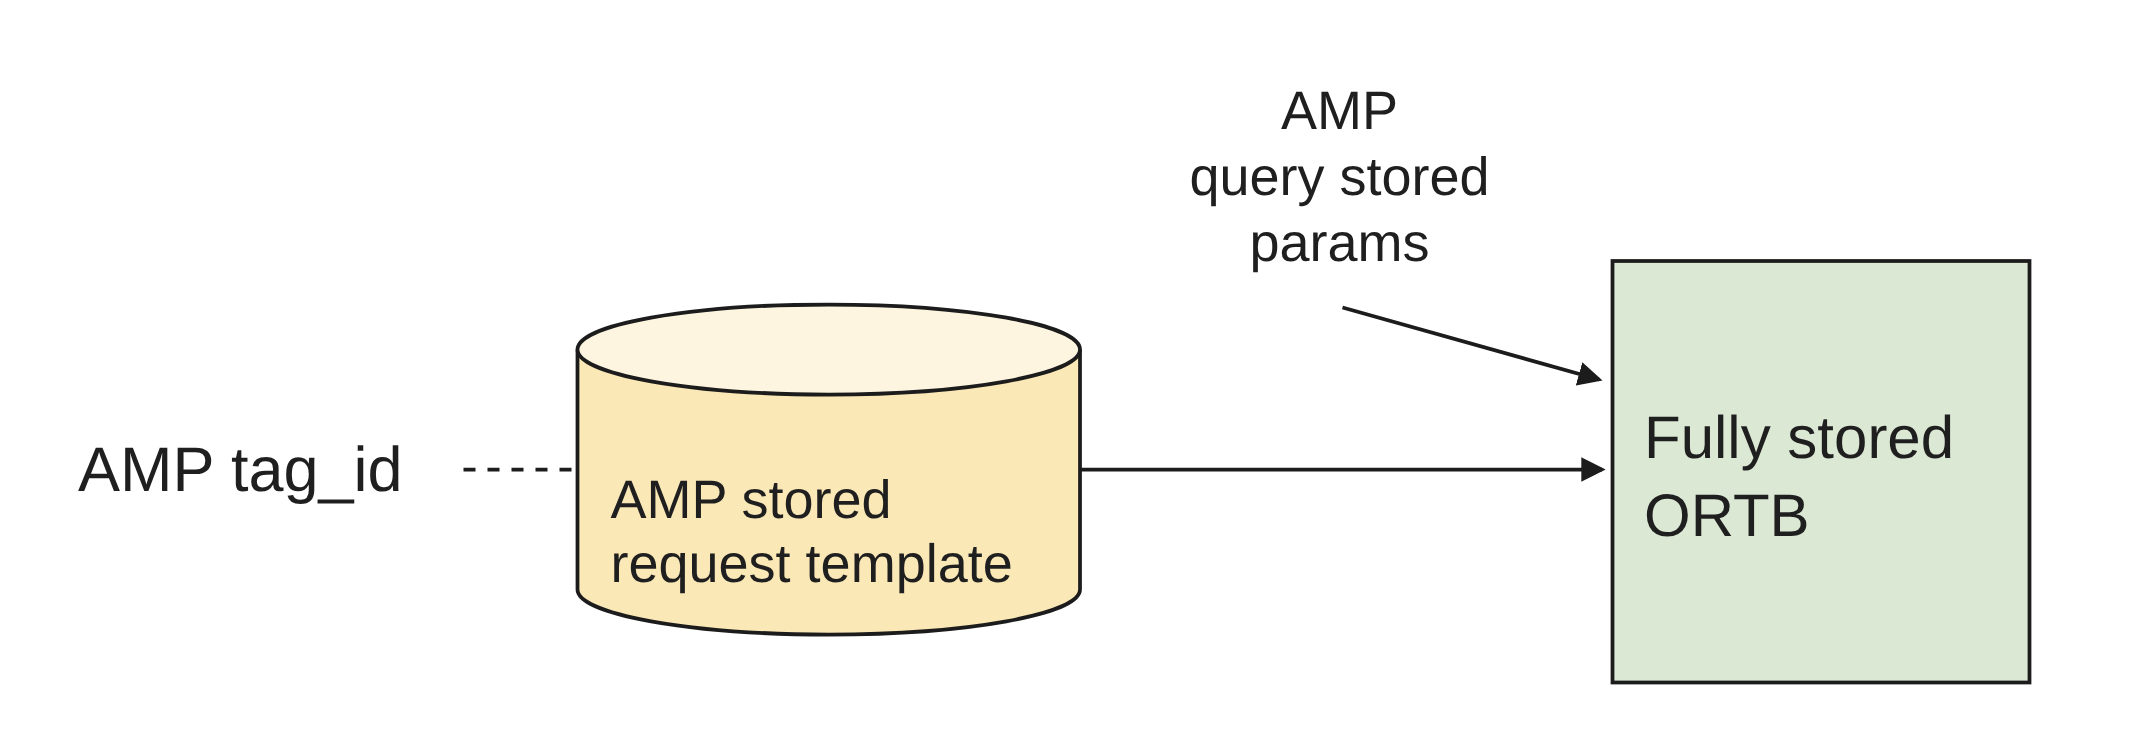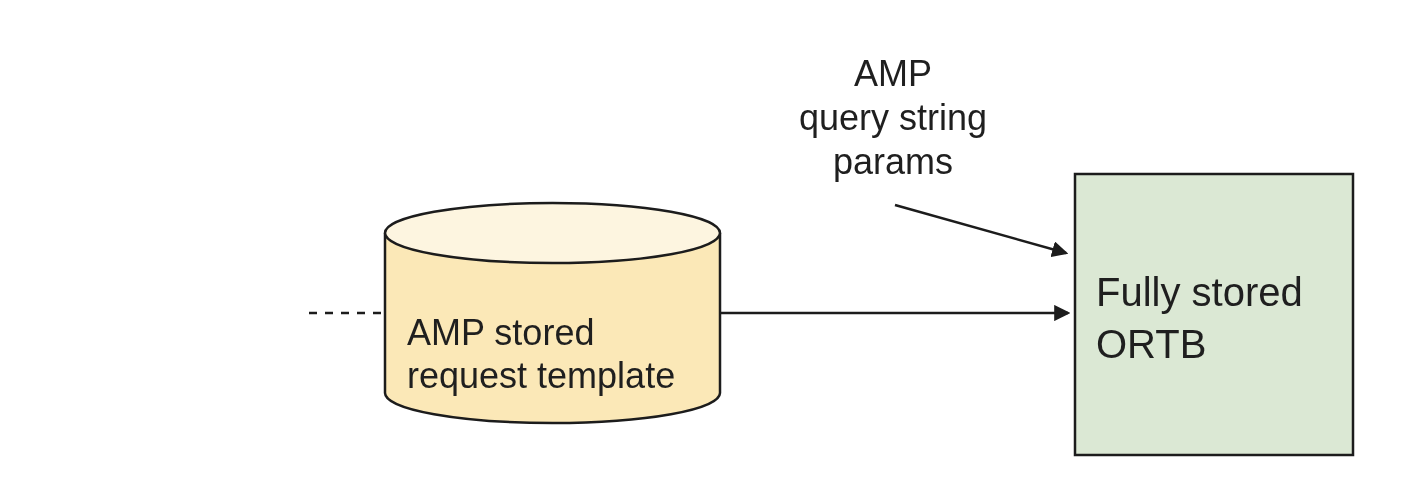--- a/index.html
+++ b/index.html
@@ -77,23 +77,24 @@
     <path d="M 385 233 L 385 393 A 167.5 30 0 0 0 720 393 L 720 233" stroke-width="2.5" fill="#FBE8B7"></path>
     <path d="M 385 233 L 385 393 A 167.5 30 0 0 0 720 393 L 720 233" fill="none" stroke-width="2.5" stroke="#1c1c1c"></path>
 
     <ellipse cx="552.5" cy="233" rx="167.5" ry="30" stroke-width="2.5" fill="#FDF5E0"></ellipse>
     <ellipse cx="552.5" cy="233" rx="167.5" ry="30" fill="none" stroke-width="2.5" stroke="#1c1c1c"></ellipse>
 
     <rect x="1075" y="174" width="278" height="281" stroke-width="2.5" fill="#DBE8D4"></rect>
     <rect x="1075" y="174" width="278" height="281" fill="none" stroke-width="2.5" stroke="#1c1c1c"></rect>
   </svg>
 
+  <div class="label label-tag-id">AMP tag_id</div>
 
   <div class="label label-query">AMP
-query string
+query stored
 params</div>
 
   <div class="label label-cylinder">AMP stored
 request template</div>
 
   <div class="label label-ortb">Fully stored
 ORTB</div>
 
 </div>
 

